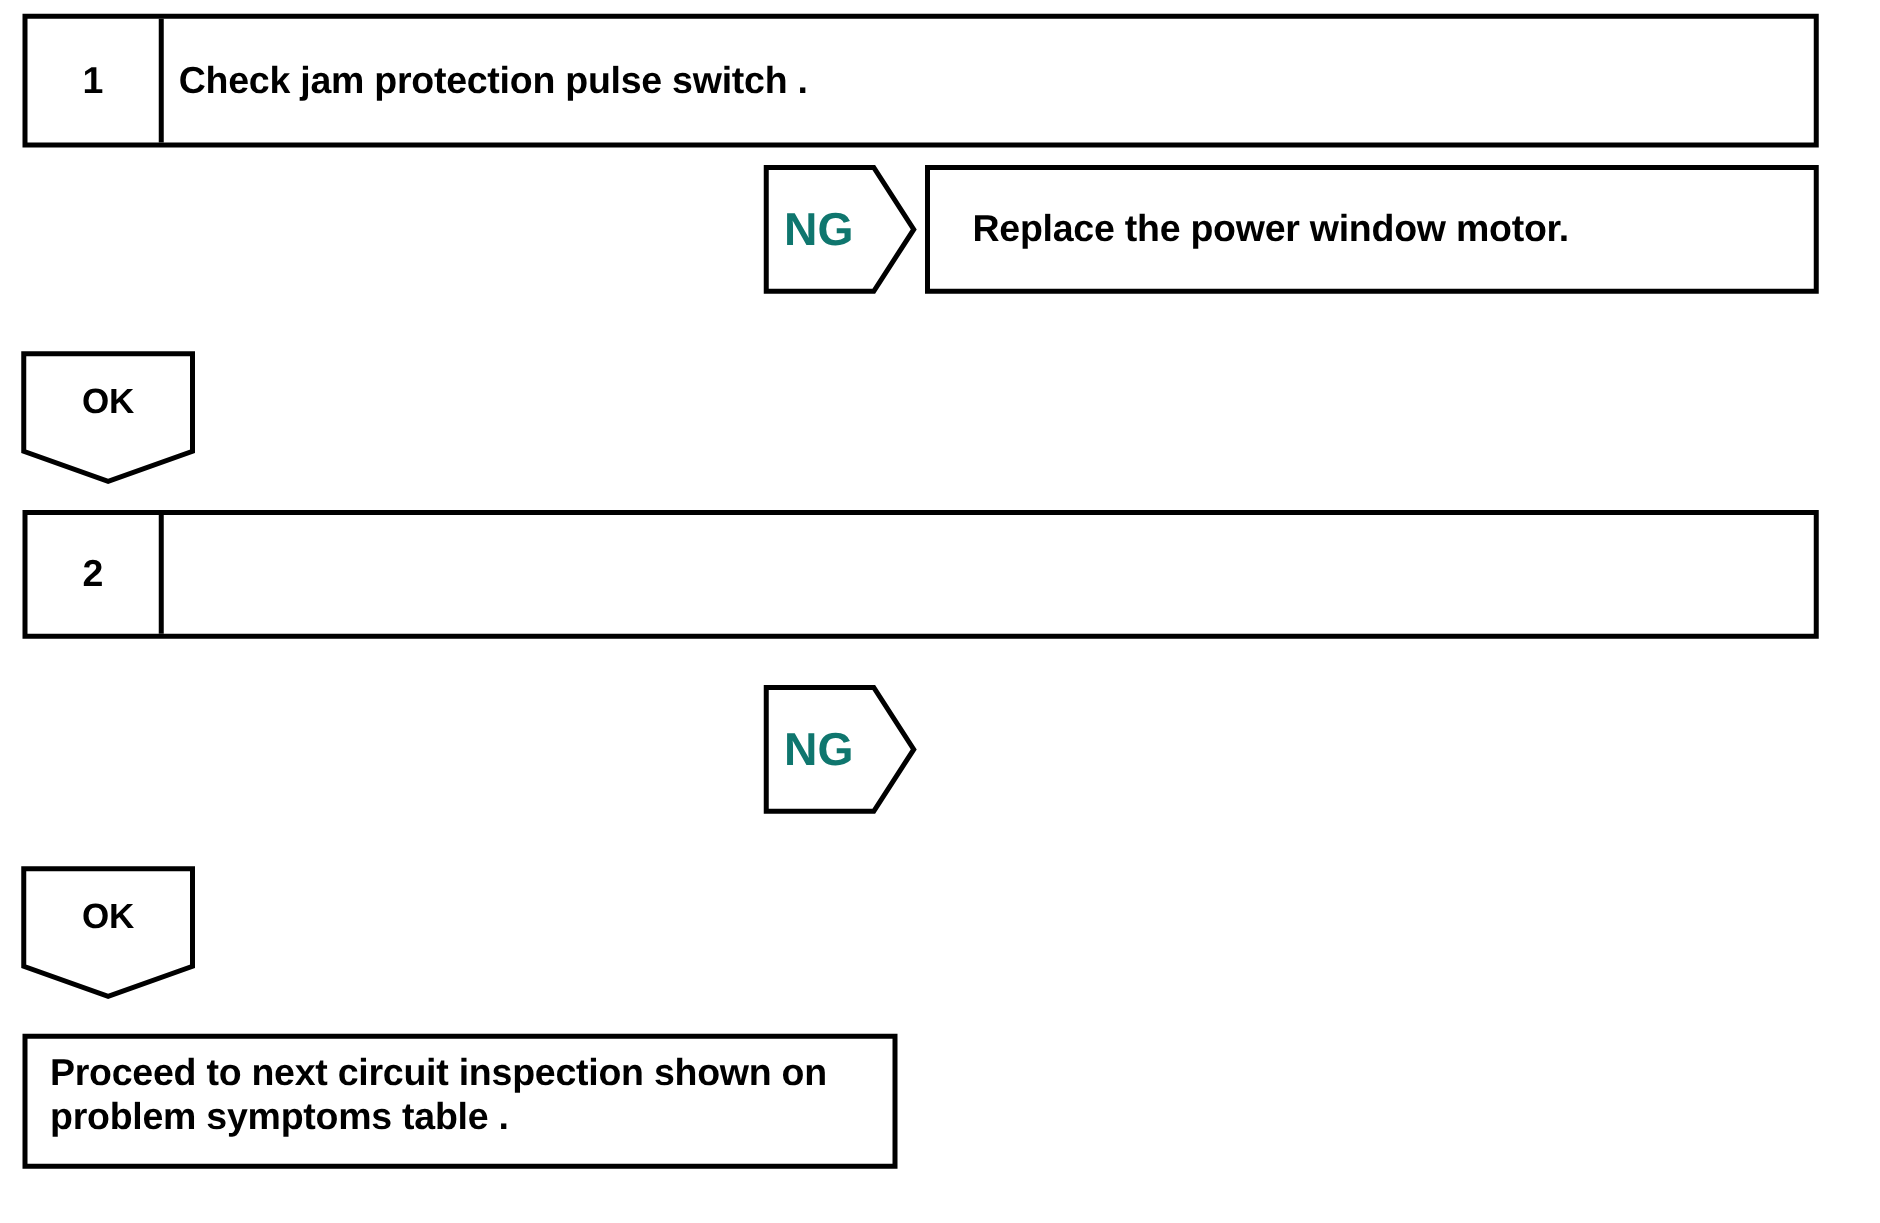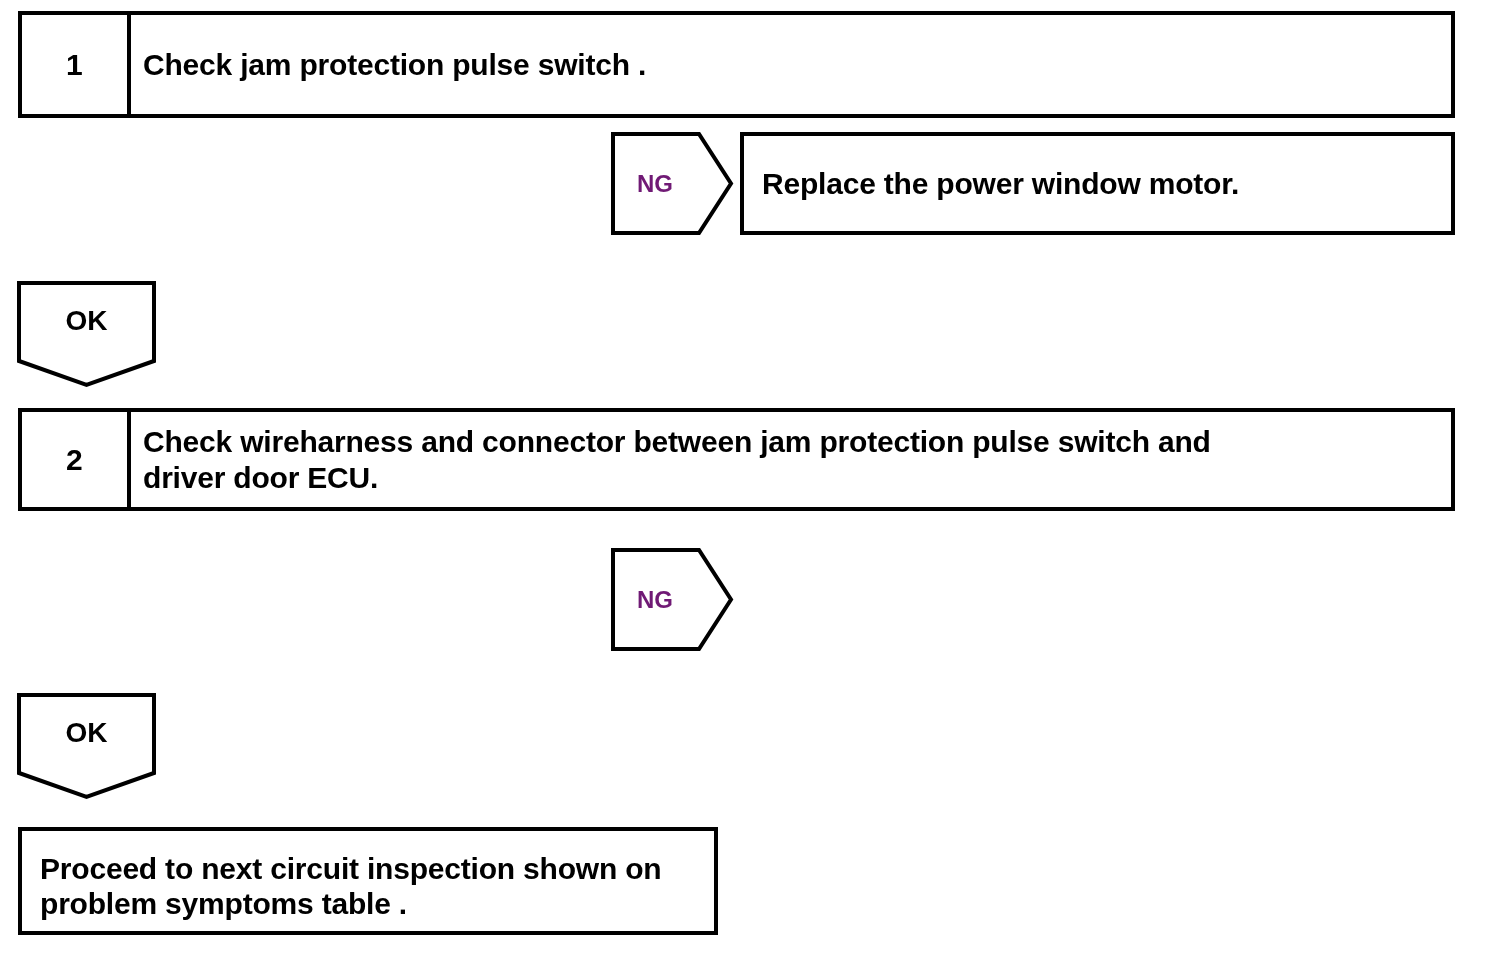--- a/index.html
+++ b/index.html
@@ -73,21 +73,21 @@
     color: #000000;
     letter-spacing: -0.2px;
     white-space: pre-line;
     padding-left: 18px;
     padding-right: 10px;
   }
   .plain-box.top-aligned {
     align-items: flex-start;
   }
   .plain-box.top-aligned .line-wrap {
-    padding-top: 20px;
+    padding-top: 10px;
   }
 
   
   .ng-arrow {
     position: absolute;
     width: 122px;
     height: 103px;
   }
   .ng-arrow svg {
     display: block;
@@ -97,23 +97,23 @@
   }
   .ng-arrow .ng-label {
     position: absolute;
     left: 0;
     top: 0;
     width: 88px;
     height: 103px;
     display: flex;
     align-items: center;
     justify-content: center;
-    font-size: 24px;
-    font-weight: bold;
-    color: #701a75;
+    font-size: 37px;
+    font-weight: bold;
+    color: #0f766e;
     letter-spacing: 0px;
   }
 
   
   .ok-arrow {
     position: absolute;
     width: 139px;
     height: 106px;
     margin-top: 24px;
   }
@@ -151,39 +151,35 @@
     </div>
   </div>
 
   <div class="ng-arrow" style="left:611px; top:132px;">
     <svg viewBox="0 0 122 103" preserveAspectRatio="none" aria-hidden="true">
       <polygon points="2,2 88,2 120,51.5 88,101 2,101" fill="#ffffff" stroke="#000000" stroke-width="4" stroke-linejoin="miter"></polygon>
     </svg>
     <div class="ok-none ng-label">NG</div>
   </div>
 
-  <div class="plain-box" style="left:740px; top:132px; width:715px; height:103px;">
+  <div class="plain-box" style="left:740px; top:132px; width:715px; height:103px;padding-left:16px;">
     <span class="line-wrap">Replace the power window motor.</span>
   </div>
 
   <div class="ok-arrow" style="left:17px; top:257px;">
     <svg viewBox="0 0 139 106" preserveAspectRatio="none" aria-hidden="true">
       <polygon points="2,2 137,2 137,80 69.5,104 2,80" fill="#ffffff" stroke="#000000" stroke-width="4" stroke-linejoin="miter"></polygon>
     </svg>
     <div class="ok-label">OK</div>
   </div>
 
   <div class="step-box" style="left:18px; top:408px; width:1437px; height:103px;">
     <div class="step-num">
       <span>2</span>
     </div>
-    <div class="step-text">
-      <span class="line-wrap">Check wireharness and connector between jam protection pulse switch and
-driver door ECU.</span>
-    </div>
   </div>
 
   <div class="ng-arrow" style="left:611px; top:548px;">
     <svg viewBox="0 0 122 103" preserveAspectRatio="none" aria-hidden="true">
       <polygon points="2,2 88,2 120,51.5 88,101 2,101" fill="#ffffff" stroke="#000000" stroke-width="4" stroke-linejoin="miter"></polygon>
     </svg>
     <div class="ng-label">NG</div>
   </div>
 
 

